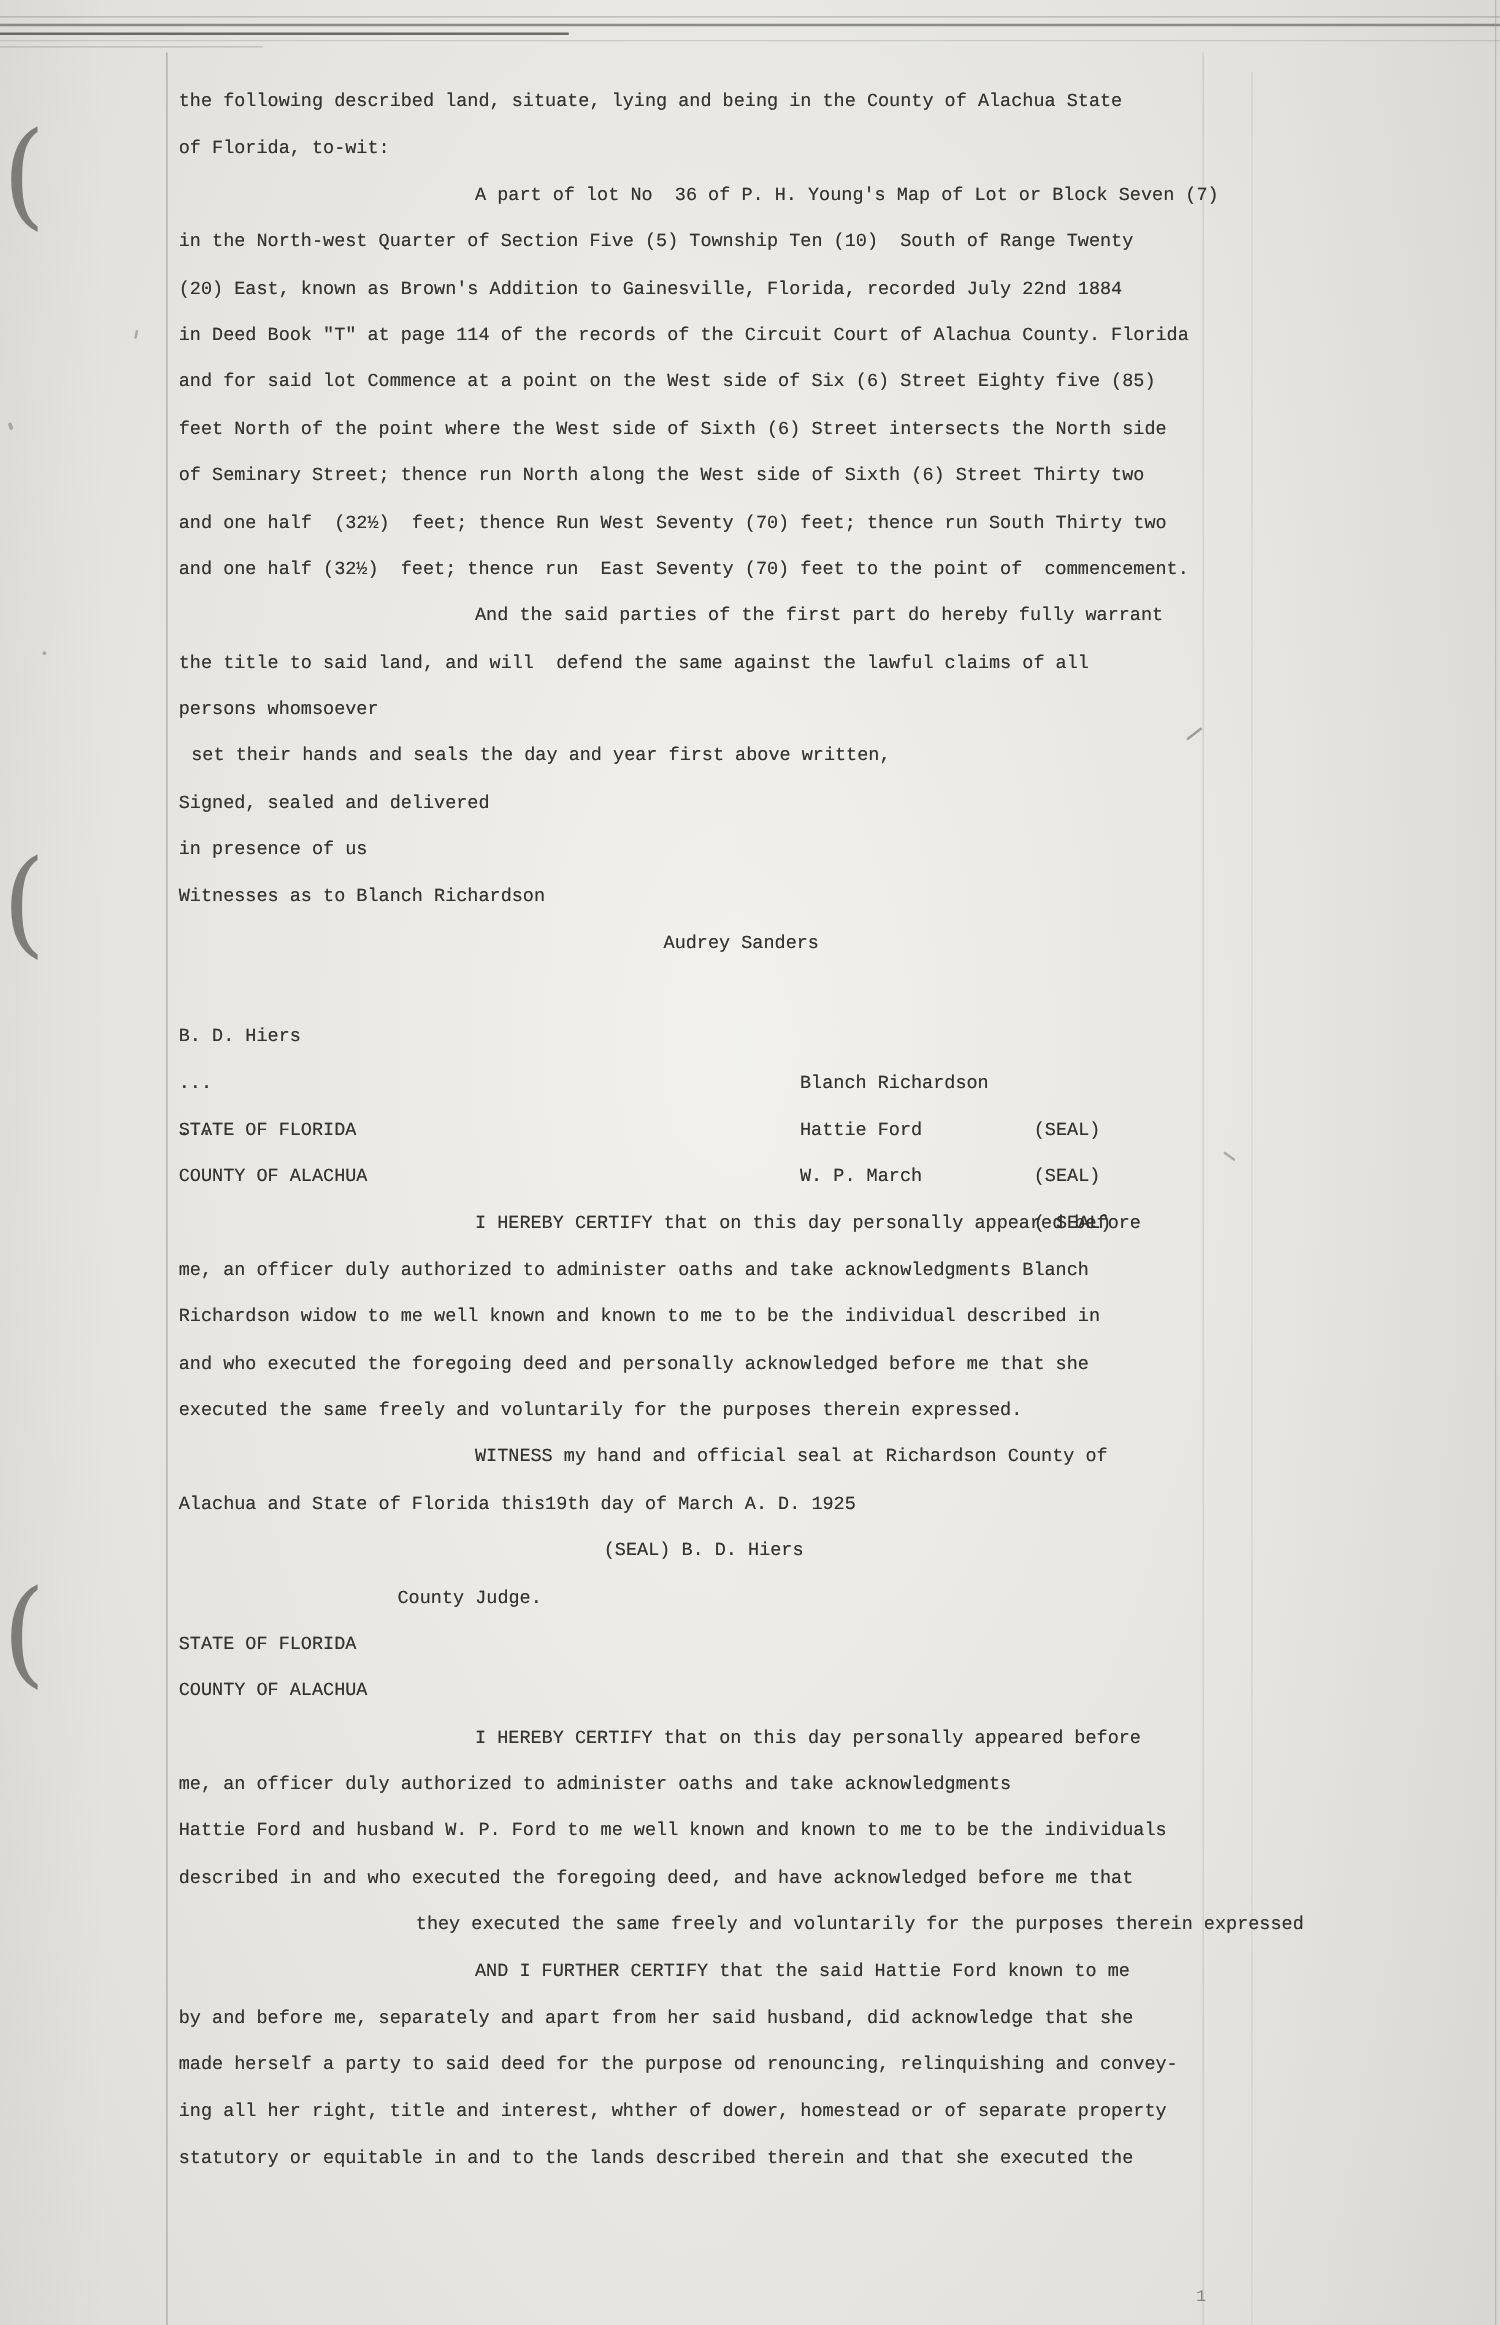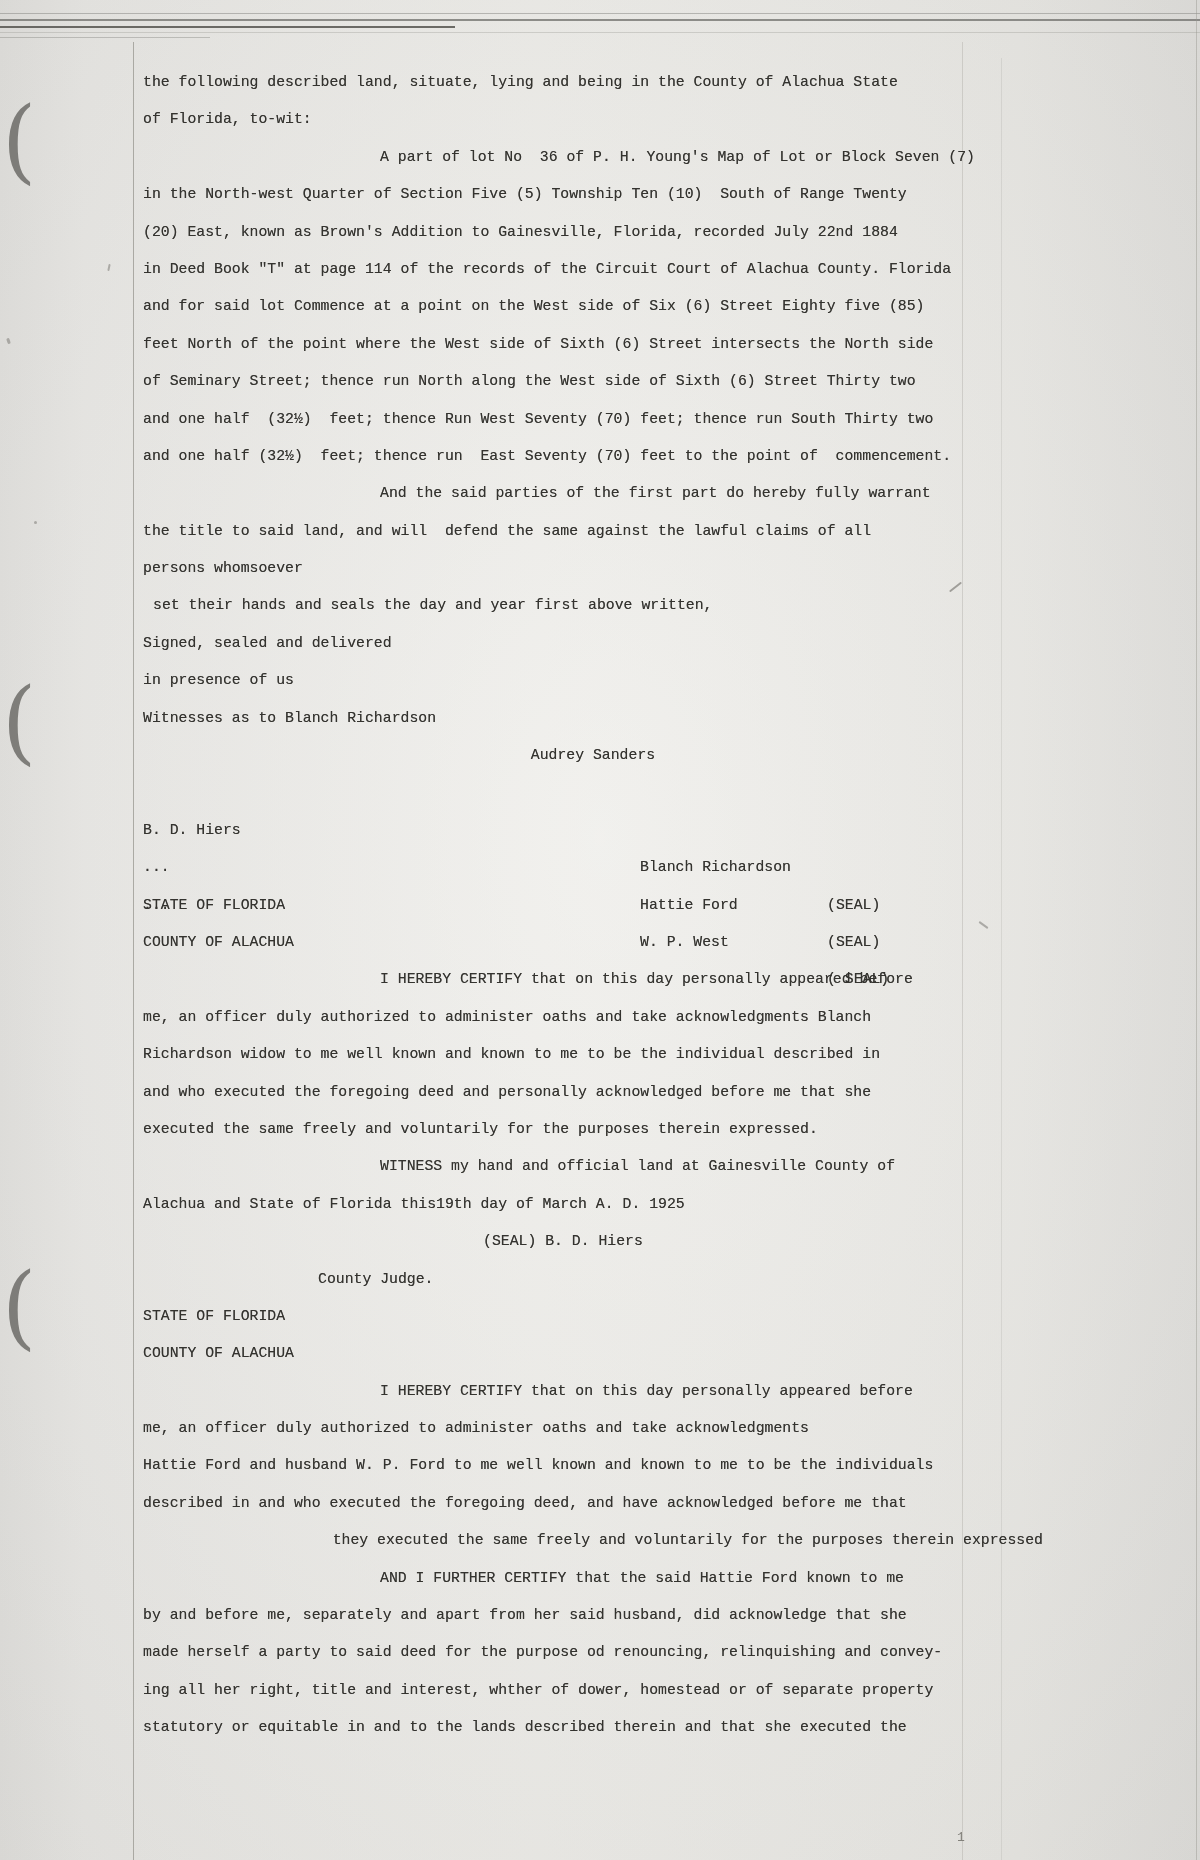--- a/index.html
+++ b/index.html
@@ -145,42 +145,42 @@
         </div>
 
         <div class="line sig-row">
           <span class="sig-witness">...</span>
           <span class="sig-name">Hattie Ford</span>
           <span class="sig-seal">(SEAL)</span>
         </div>
 
         <div class="line sig-row">
           <span class="sig-witness">...</span>
-          <span class="sig-name">W. P. West</span>
+          <span class="sig-name">W. P. March</span>
           <span class="sig-seal">( SEAL)</span>
         </div>
       </div>
 
     <div>
 
         <div class="line" style="padding-left: 0px;">STATE OF FLORIDA</div>
 
         <div class="line" style="padding-left: 0px;">COUNTY OF ALACHUA</div>
 
         <div class="line" style="padding-left: 237px;">I HEREBY CERTIFY that on this day personally appeared before</div>
 
         <div class="line" style="padding-left: 0px;">me, an officer duly authorized to administer oaths and take acknowledgments Blanch</div>
 
         <div class="line" style="padding-left: 0px;">Richardson widow to me well known and known to me to be the individual described in</div>
 
         <div class="line" style="padding-left: 0px;">and who executed the foregoing deed and personally acknowledged before me that she</div>
 
         <div class="line" style="padding-left: 0px;">executed the same freely and voluntarily for the purposes therein expressed.</div>
 
-        <div class="line" style="padding-left: 237px;">WITNESS my hand and official land at Gainesville County of</div>
+        <div class="line" style="padding-left: 237px;">WITNESS my hand and official seal at Richardson County of</div>
 
         <div class="line" style="padding-left: 0px;">Alachua and State of Florida this19th day of March A. D. 1925</div>
 
         <div class="line" style="padding-left: 340px;">(SEAL) B. D. Hiers</div>
 
         <div class="line" style="padding-left: 175px;">County Judge.</div>
 
         <div class="line" style="padding-left: 0px;">STATE OF FLORIDA</div>
 
         <div class="line" style="padding-left: 0px;">COUNTY OF ALACHUA</div>

